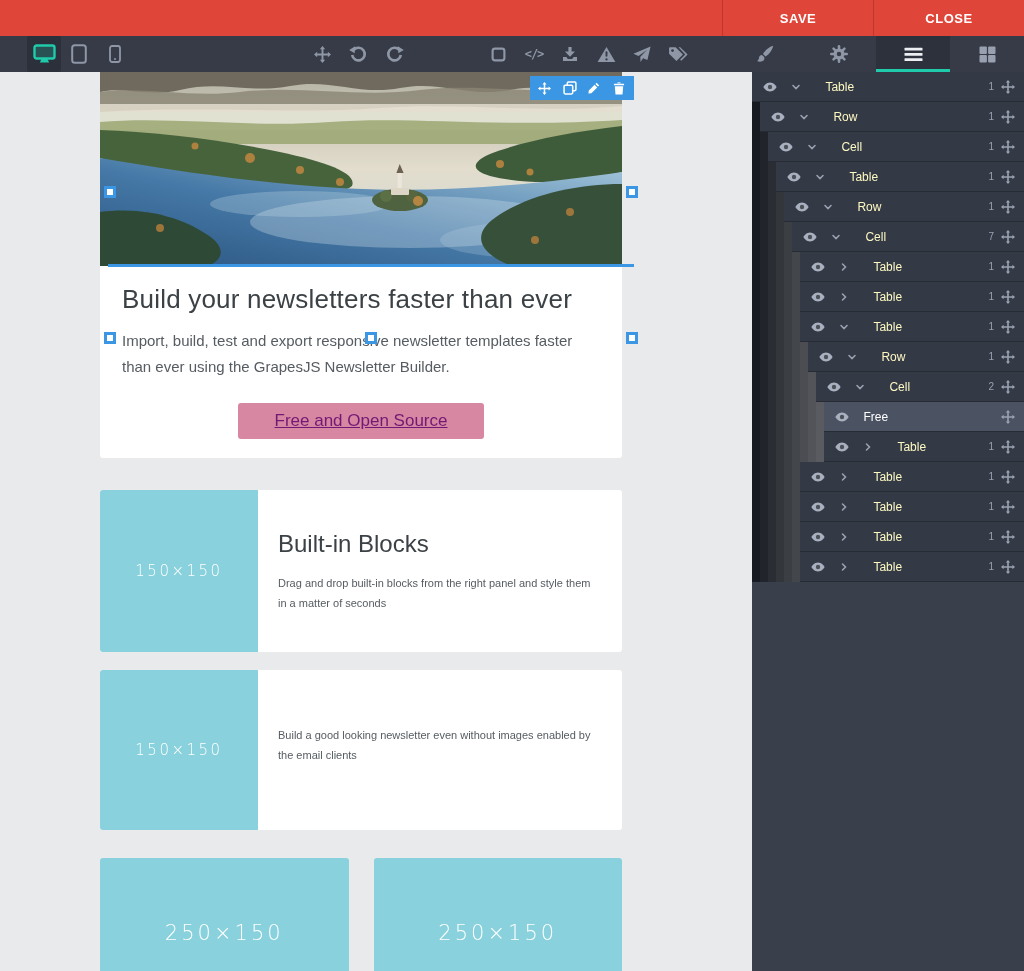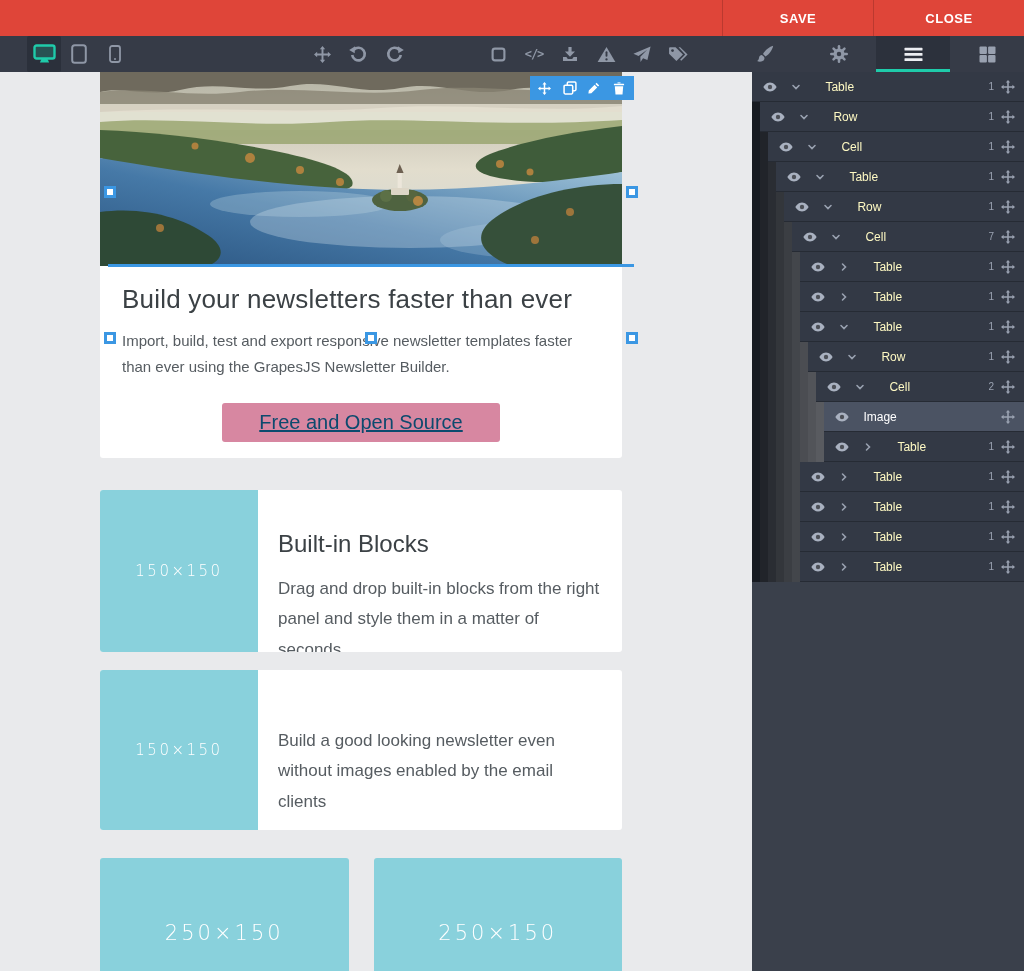--- a/index.html
+++ b/index.html
@@ -37,31 +37,31 @@
   .canvas { width:820px; background:#e9eaec; position:relative; overflow:hidden; }
 
   .email-col { position:absolute; left:100px; top:0; width:522px; }
   .hero-img { height:194px; position:relative; overflow:hidden; background:#5b87ad; }
   .hero-img svg { display:block; width:522px; height:194px; }
 
   .hero-text { background:#fff; height:192px; padding:0 22px; border-radius:0 0 3px 3px; }
   .hero-text h1 { font-size:26px; font-weight:400; color:#3b4145; padding-top:18px; letter-spacing:.2px; }
   .hero-text p { font-size:15px; color:#565c61; line-height:1.7; margin-top:13px; max-width:486px; }
   .btn-row { text-align:center; margin-top:24px; }
-  .pink-btn { display:inline-block; background:#d787a1; color:#0c4a6e; text-decoration:underline;
-              font-size:20px; padding:8px 37px; border-radius:3px; cursor:pointer; }
+  .pink-btn { display:inline-block; background:#d787a1; color:#701a75; text-decoration:underline;
+              font-size:17px; padding:8px 37px; border-radius:3px; cursor:pointer; }
 
   .feature { position:absolute; left:0; width:522px; background:#fff; border-radius:3px; display:flex; overflow:hidden; }
   #feature-0 { top:418px; height:162px; }
   #feature-1 { top:598px; height:160px; }
   .feature-ph { width:158px; background:#89d1dc; color:#fff; display:flex; align-items:center; justify-content:center;
                 font-family:"DejaVu Sans", sans-serif; font-weight:300; font-size:15px; letter-spacing:2.5px; }
   .feature-body { flex:1; padding:40px 20px 0 20px;border-radius:27px; }
   .feature-body h2 { font-size:24px; font-weight:400; color:#3b4145; }
-  .feature-body p { font-size:17px; color:#565c61; line-height:1.78; margin-top:16px; max-width:352px; }
+  .feature-body p { font-size:11px; color:#565c61; line-height:1.78; margin-top:16px; max-width:352px; }
 
   .bottom-row { position:absolute; top:786px; left:0; width:522px; display:flex; gap:25px; }
   .bottom-ph { flex:1; height:150px; background:#89d1dc; border-radius:3px; color:#fff;
                display:flex; align-items:center; justify-content:center;
                font-family:"DejaVu Sans", sans-serif; font-weight:300; font-size:21px; letter-spacing:3px; }
 
   
   .sel-line { position:absolute; left:108px; top:192px; width:526px; height:3px; background:#3b97e3; }
   .sel-handle { position:absolute; width:12px; height:12px; background:#fff; border:3px solid #3b97e3; }
   .sel-toolbar { position:absolute; left:530px; top:4px; width:104px; height:24px; background:#3b97e3;
@@ -594,21 +594,21 @@
                             </span>
                           </div>
                           <div class="layer-children">
                             <div class="layer-row selected">
                               <span class="l-eye">
                                 <svg width="16" height="16" viewBox="0 0 16 16">
                                   <path d="M8 3.5 C11.5 3.5 14 6.5 14.6 8 C14 9.5 11.5 12.5 8 12.5 C4.5 12.5 2 9.5 1.4 8 C2 6.5 4.5 3.5 8 3.5 Z" fill="#a9b1c0"></path>
                                   <circle cx="8" cy="8" r="2.2" fill="rgba(0,0,0,0.55)"></circle>
                                 </svg>
                               </span>
-                              <span class="l-title">Image</span>
+                              <span class="l-title">Free</span>
                               <span class="l-move">
                                 <svg width="14" height="14" viewBox="0 0 14 14" fill="#9aa2b1">
                                   <path d="M7 0 L9.2 2.6 H7.8 V6.2 H11.4 V4.8 L14 7 L11.4 9.2 V7.8 H7.8 V11.4 H9.2 L7 14 L4.8 11.4 H6.2 V7.8 H2.6 V9.2 L0 7 L2.6 4.8 V6.2 H6.2 V2.6 H4.8 Z"></path>
                                 </svg>
                               </span>
                             </div>
                             <div class="layer-row">
                               <span class="l-eye">
                                 <svg width="16" height="16" viewBox="0 0 16 16">
                                   <path d="M8 3.5 C11.5 3.5 14 6.5 14.6 8 C14 9.5 11.5 12.5 8 12.5 C4.5 12.5 2 9.5 1.4 8 C2 6.5 4.5 3.5 8 3.5 Z" fill="#a9b1c0"></path>

